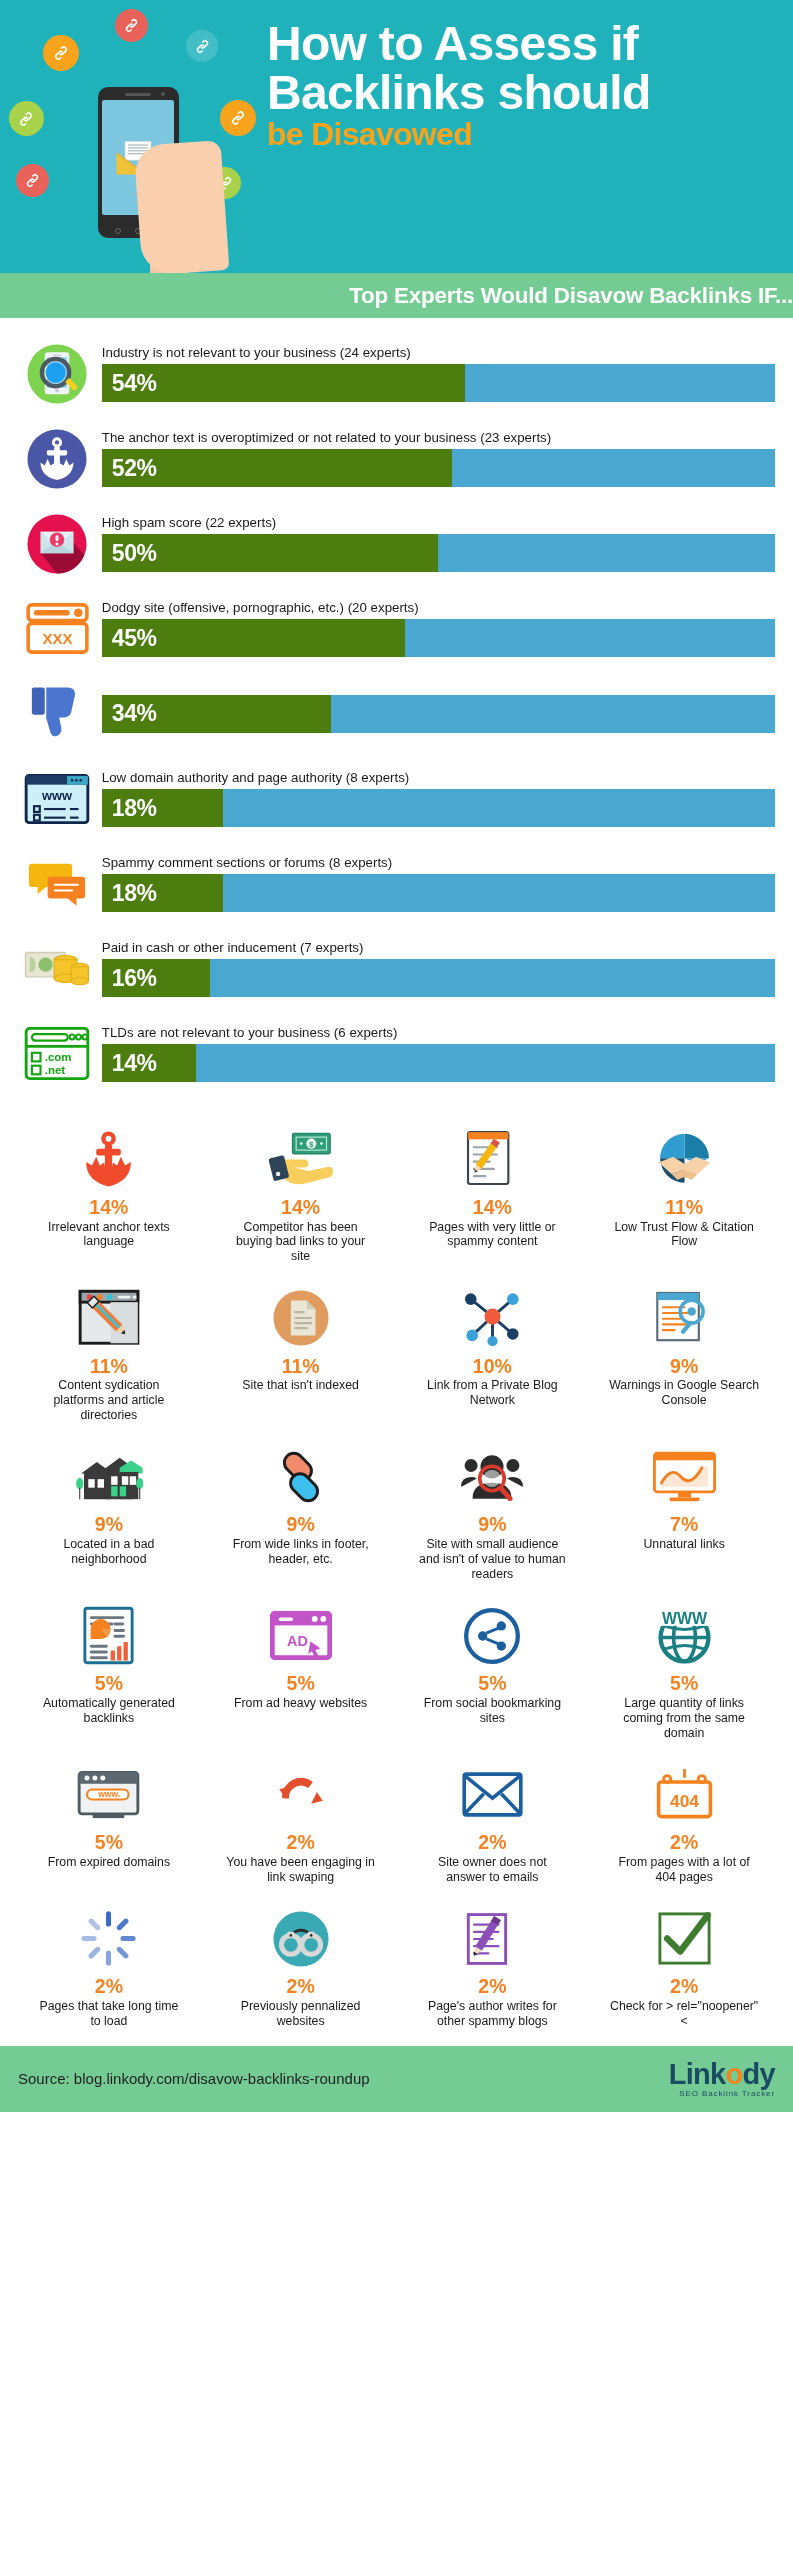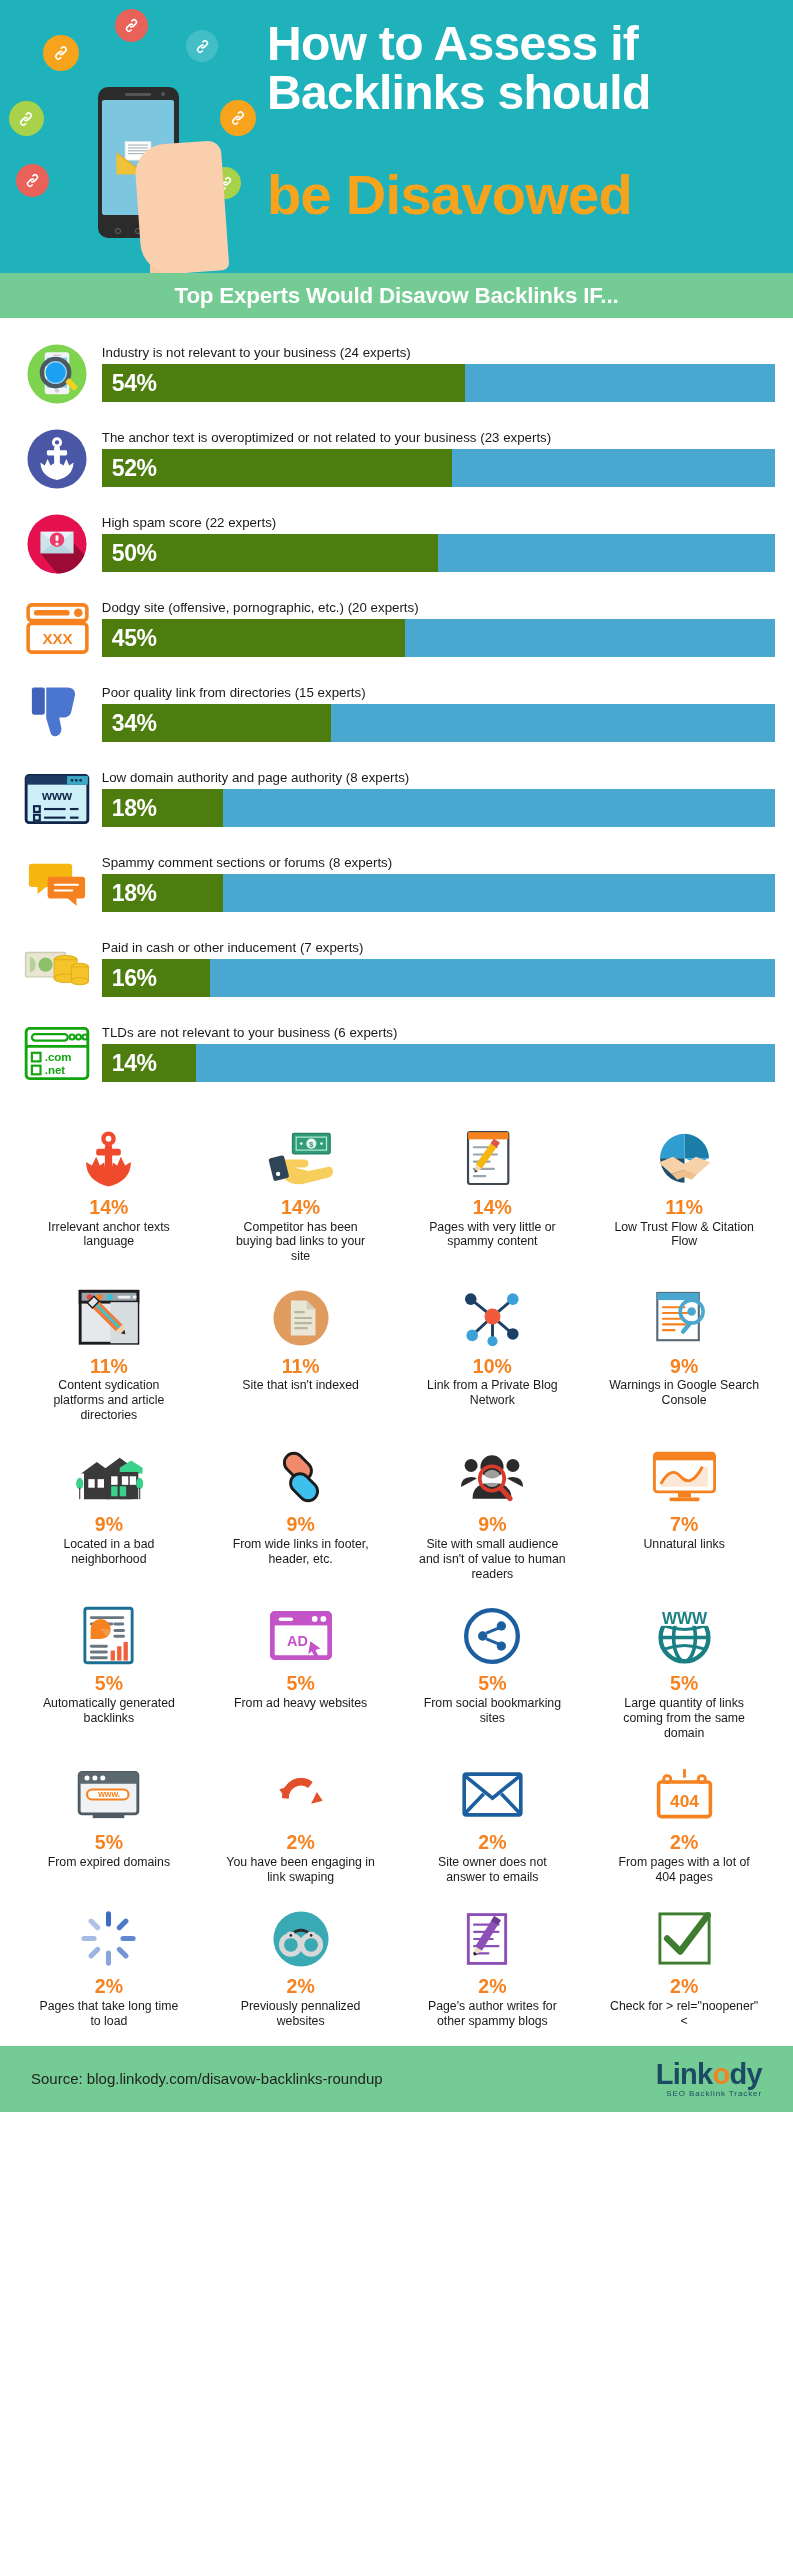--- a/index.html
+++ b/index.html
@@ -29,24 +29,23 @@
   .hdr-title .l1, .hdr-title .l2 {
     display: block;
     color: #ffffff;
     font-size: 48px;
     font-weight: bold;
     letter-spacing: -0.7px;
   }
   .hdr-title .l3 {
     display: block;
     color: #f7a41c;
-    font-size: 56px;
+    font-size: 32px;
     font-weight: bold;
     letter-spacing: -0.7px;
-    margin-top: 48px;
   }
 
   
   .bubble {
     position: absolute;
     border-radius: 50%;
     display: flex;
     align-items: center;
     justify-content: center;
   }
@@ -73,21 +72,21 @@
     transform: rotate(-4deg);
   }
   .thumb {
     position: absolute; left: 81px; top: 134px; width: 38px; height: 72px;
     background: #f6c9a5; border-radius: 19px 19px 4.3px 4.3px;
   }
 
   
   .subbar {
     width: 793px; height: 45px; background: #74cc94;
-    display: flex; align-items: center; justify-content: center;
+    display: flex; align-items: center; justify-content: flex-end;
   }
   .subbar span {
     color: #ffffff; font-size: 22.4px; font-weight: bold; letter-spacing: -0.2px;
   }
 
   
   .chart { padding: 13px 18px 7.2px 18px; }
   .row {
     display: flex; align-items: center;
     height: 85px;
@@ -135,21 +134,21 @@
   }
   .cell-label {
     color: #1a1a1a; font-size: 12.3px; text-align: center; line-height: 1.2;
     max-width: 151px;
   }
 
   
   .footer {
     width: 793px; height: 66px; background: #74cc94;
     display: flex; align-items: center; justify-content: space-between;
-    padding: 0 31px;
+    padding: 0 18px;
   }
   .footer-src { color: #1f1f1f; font-size: 15px; }
   .logo { text-align: right; line-height: 1; }
   .logo-name { color: #1b4a63; font-size: 29px; font-weight: bold; letter-spacing: -0.7px; }
   .logo-name .o-dot { color: #f5821f; }
   .logo-tag { color: #1b4a63; font-size: 8px; letter-spacing: 0.9px; margin-top: 1.4px; }
 </style>
 </head>
 <body>
 
@@ -316,21 +315,20 @@
       </div>
     </div>
     <div class="row">
       <div class="row-icon">
         <svg width="56" height="62" viewBox="0 0 78 86">
           <rect x="4" y="6" width="18" height="38" rx="3" fill="#3e63b8"></rect>
           <path d="M26 6h28c7 0 11 5 10 11l-5 22c-1 6-6 9-12 9H42l3 14c1 6-3 12-9 12-3 0-5-2-6-5l-6-20V6z" fill="#4a76cf"></path>
         </svg>
       </div>
       <div class="row-main">
-        <div class="row-label">Poor quality link from directories (15 experts)</div>
         <div class="bar-track">
           <div class="bar-fill" style="width: 34%;">
             <span class="bar-val">34%</span>
           </div>
         </div>
       </div>
     </div>
     <div class="row">
       <div class="row-icon">
         <svg width="66" height="52" viewBox="0 0 92 72">

